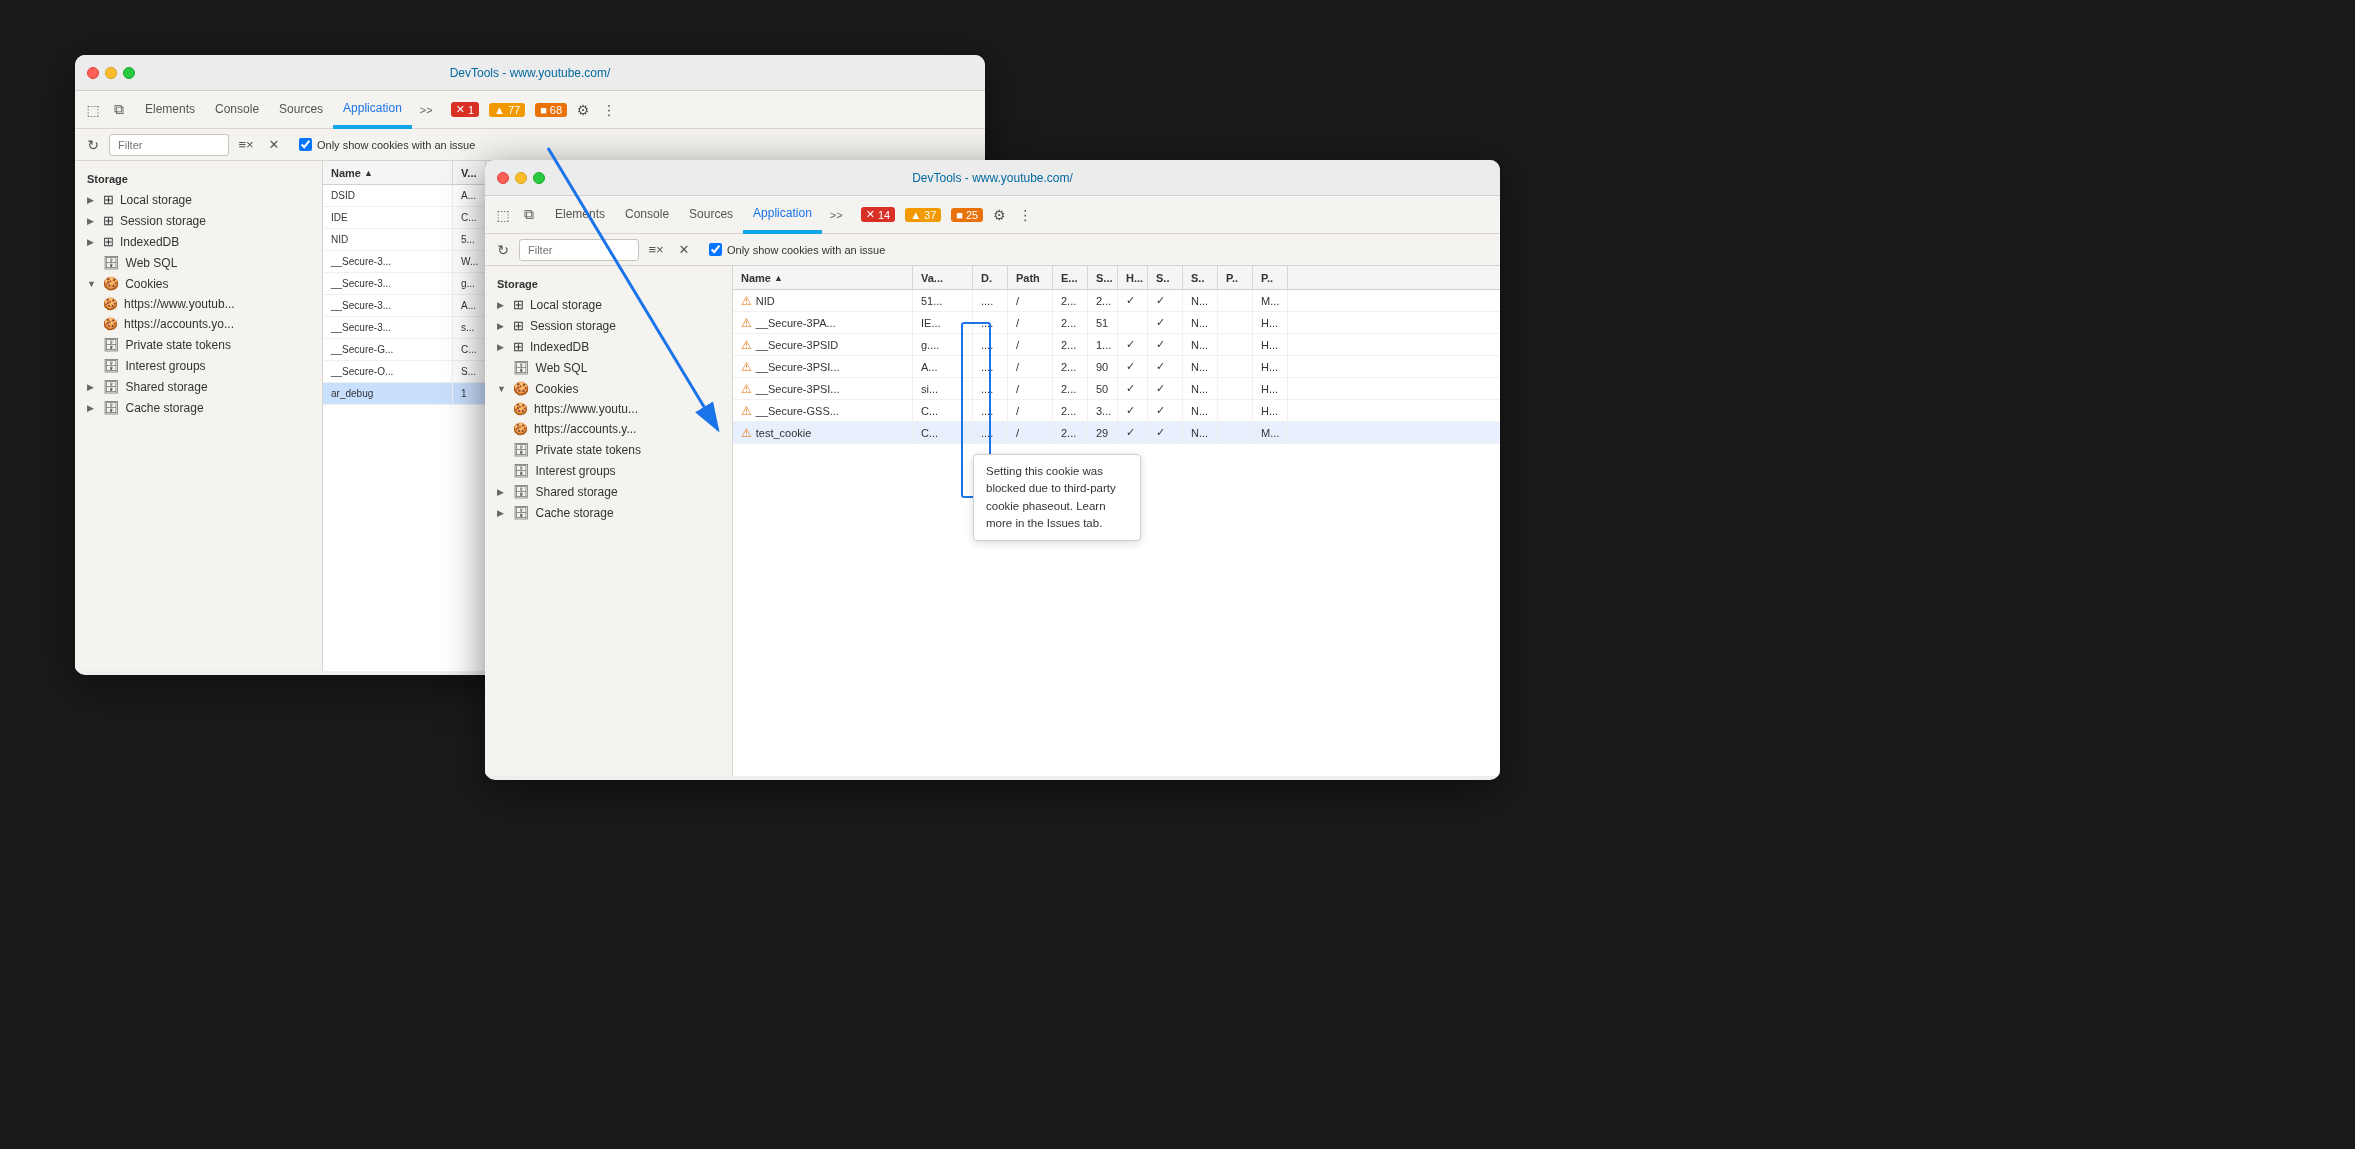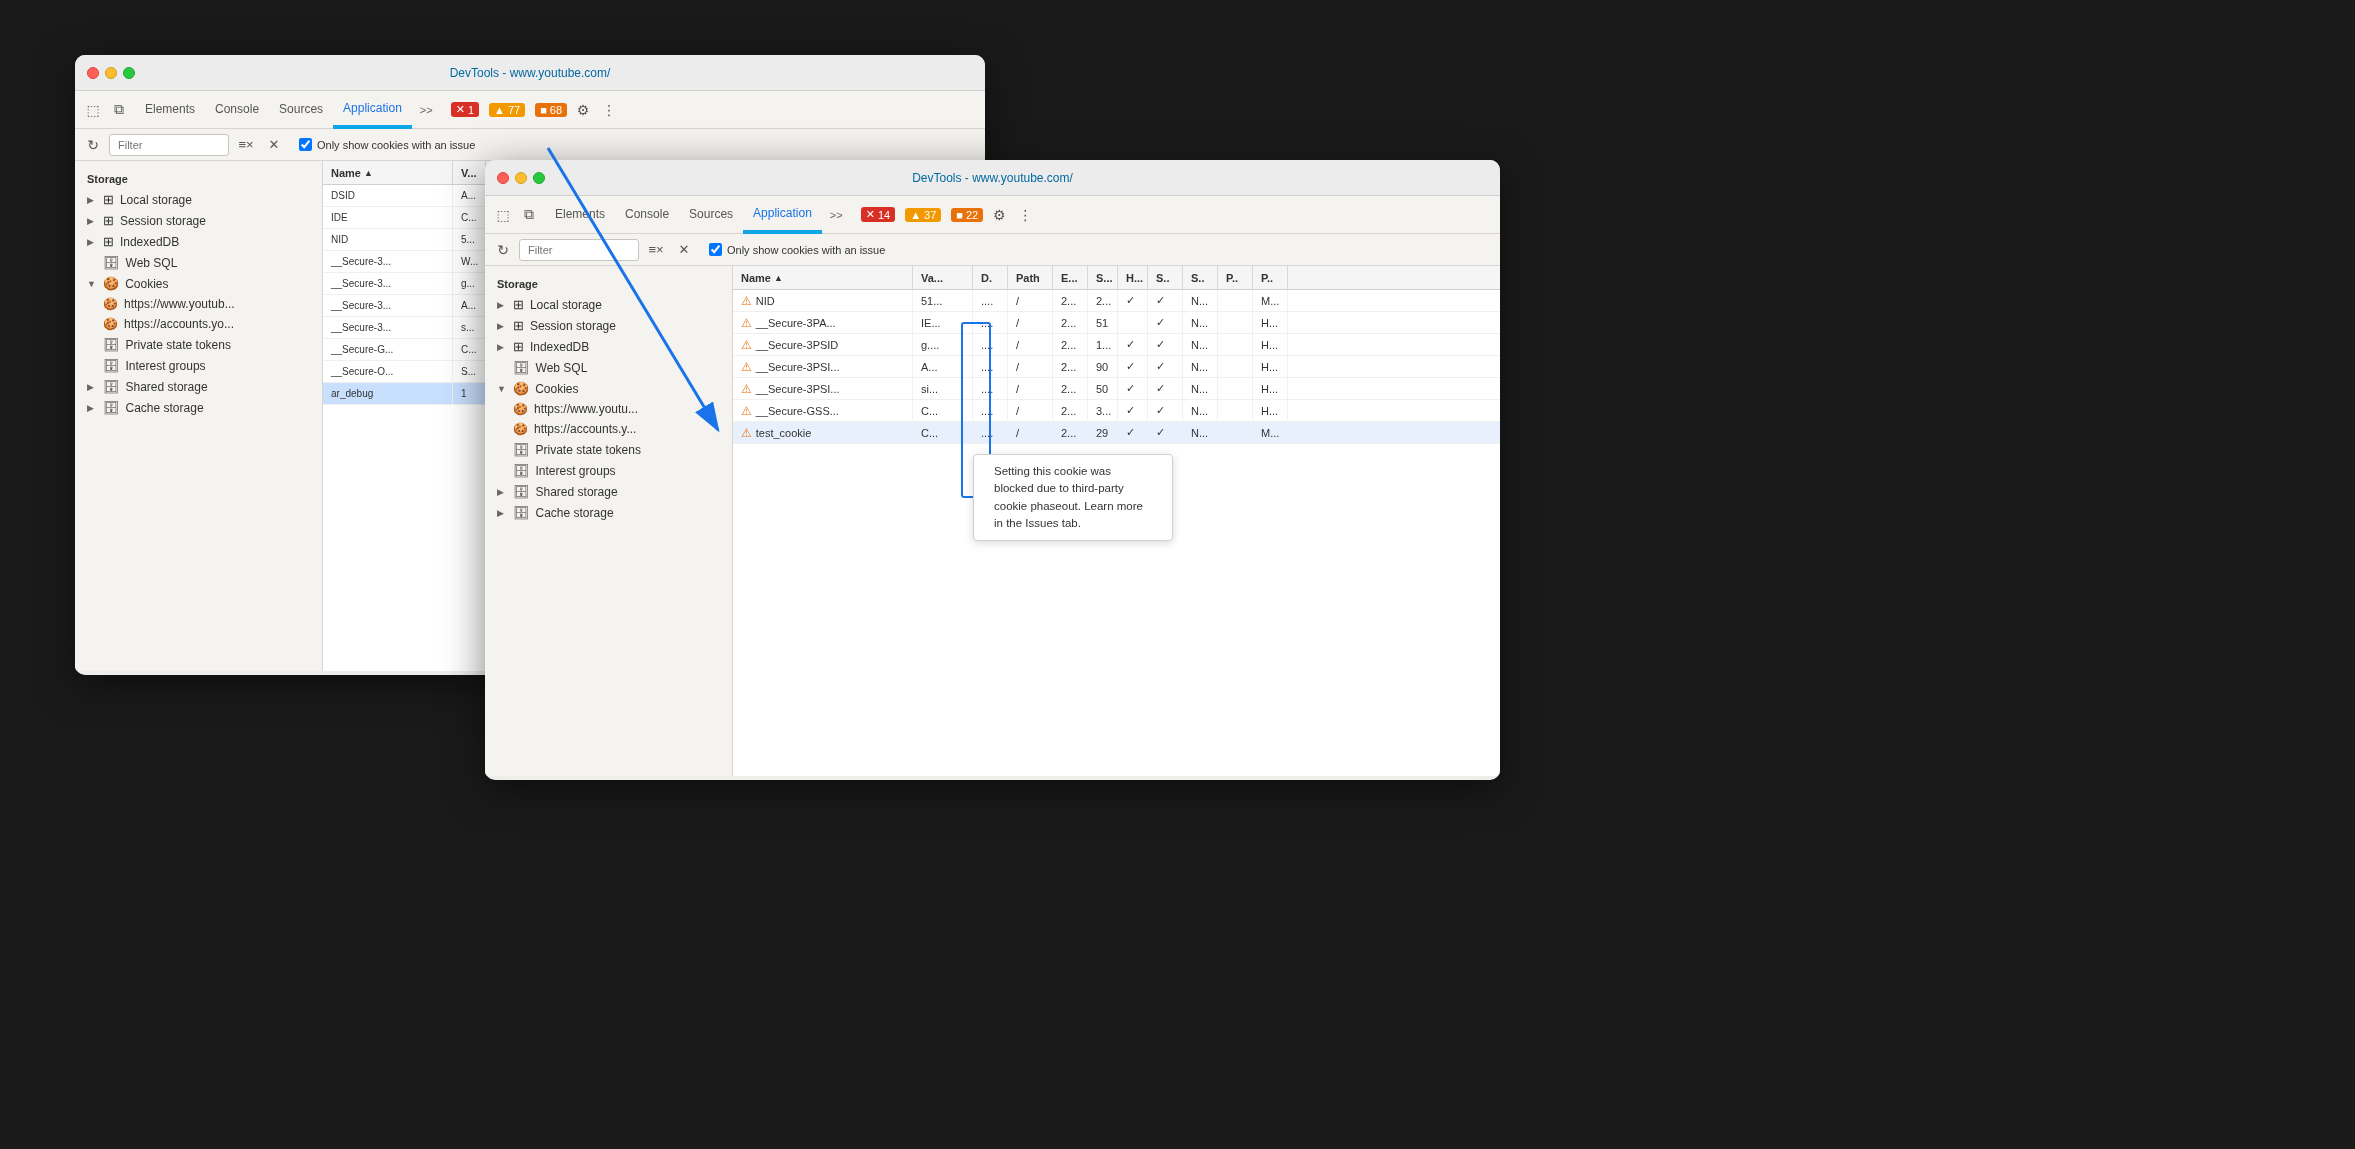--- a/index.html
+++ b/index.html
@@ -300,24 +300,24 @@
       border-radius: 3px;
       pointer-events: none;
     }
 
     
     .tooltip-box {
       position: absolute;
       background: white;
       border: 1px solid #d0d0d0;
       border-radius: 4px;
-      padding: 8px 20px;
+      padding: 8px 12px;
       font-size: 11.5px;
       color: #333;
-      width: 200px;
+      width: 168px;
       box-shadow: 0 2px 8px rgba(0,0,0,0.15);
       line-height: 1.5;
     }
 
     
     .sidebar::-webkit-scrollbar { width: 6px; }
     .sidebar::-webkit-scrollbar-thumb { background: #c0bdb8; border-radius: 3px; }
 
     .col-name { width: 180px; min-width: 180px; }
     .col-va { width: 60px; min-width: 60px; text-align: center; }
@@ -527,21 +527,21 @@
     <span class="badge badge-error">
       <span>✕</span>
       <span>14</span>
     </span>
     <span class="badge badge-warn">
       <span>▲</span>
       <span>37</span>
     </span>
     <span class="badge badge-info">
       <span>■</span>
-      <span>22</span>
+      <span>25</span>
     </span>
     <div class="toolbar-icon">⚙</div>
     <div class="toolbar-icon">⋮</div>
   </div>
 
   <div class="filter-bar">
     <div class="toolbar-icon">↻</div>
     <input class="filter-input" type="text" placeholder="Filter" style="">
     <div class="filter-btn">≡×</div>
     <div class="filter-btn">✕</div>

